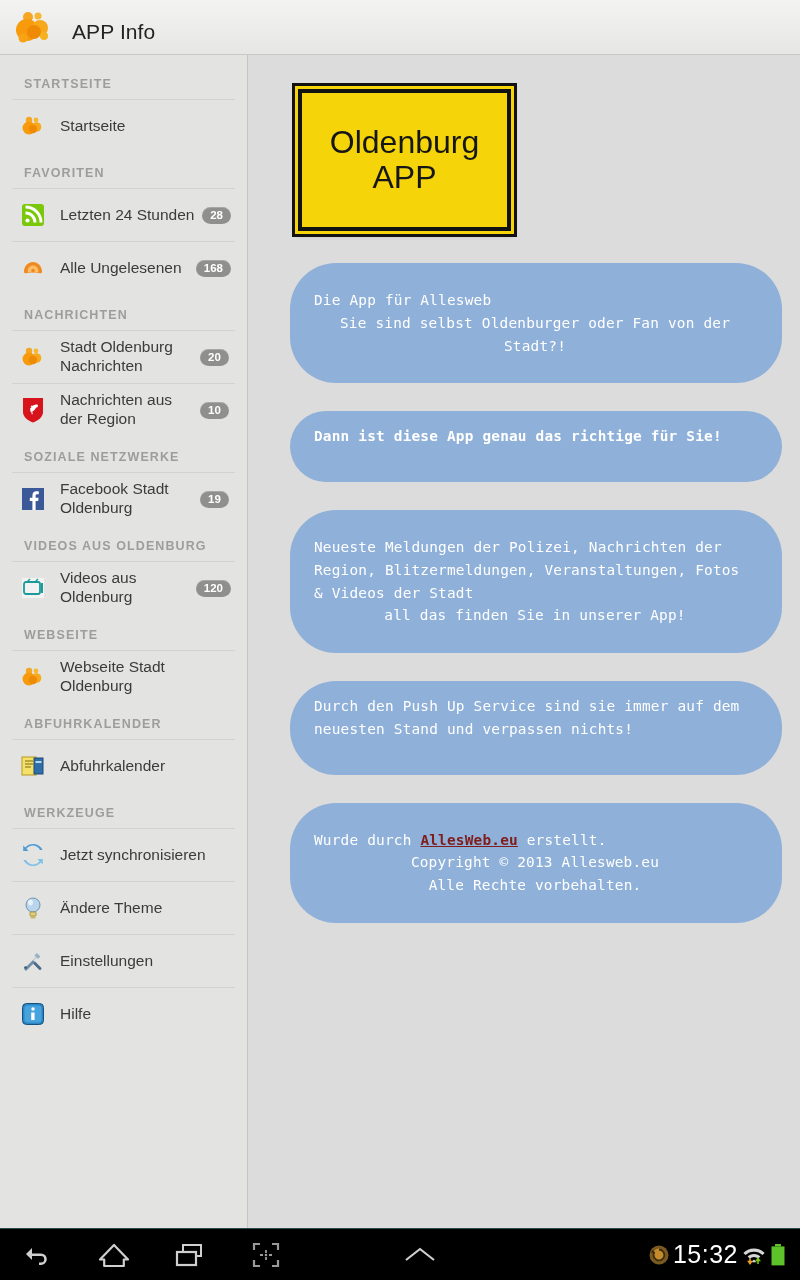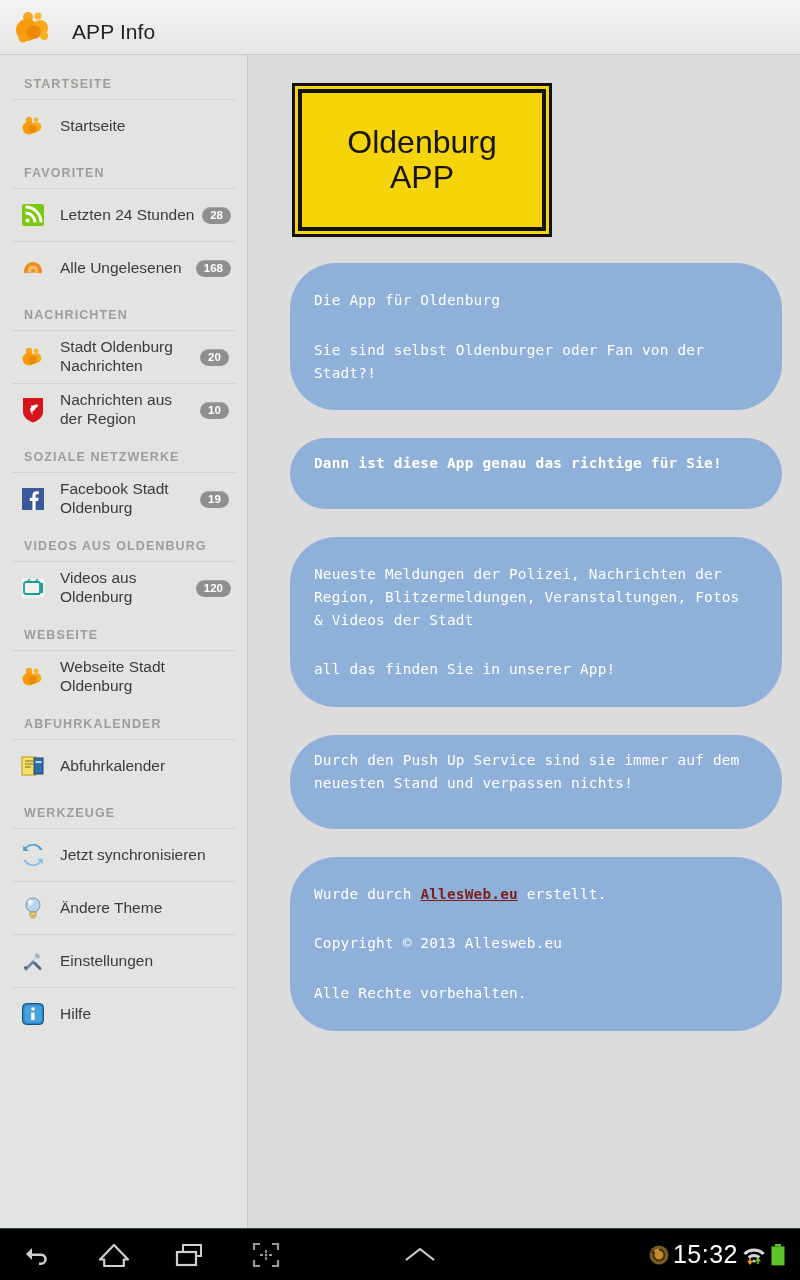--- a/index.html
+++ b/index.html
@@ -77,21 +77,21 @@
 
   
   .content {
     flex: 1 1 auto; background: #dcdcdc;
     padding: 30px 26px 0 42px;
     overflow: hidden;
   }
 
   .signwrap { padding-left: 2px; }
   .citysign {
-    width: 248px; height: 142px;
+    width: 213px; height: 142px;
     background: #f5d50a;
     border: 4px solid #121212;
     outline: 3px solid #f5d50a;
     outline-offset: 0;
     box-shadow: 0 0 0 6px #121212, 0 3px 6px rgba(0,0,0,.35);
     margin: 4px 0 8px 6px;
     display: flex; flex-direction: column;
     align-items: center; justify-content: center;
     color: #161616;
   }
@@ -105,21 +105,21 @@
     padding: 26px 26px 26px 24px;
     margin-bottom: 28px;
     color: #ffffff;
     font-family: "DejaVu Sans Mono", "Liberation Mono", monospace;
     font-size: 14.4px;
     line-height: 1.58;
     letter-spacing: .2px;
     width: 492px;
   }
   .bubble p { margin: 0; }
-  .bubble p + p { margin-top: 27px; }
+  .bubble p + p { margin-top: 0; text-align: center; }
   .bubble.single { padding-top: 14px; padding-bottom: 34px; }
   .bubble.bold { font-weight: bold; }
   .bubble a {
     color: #7f1d1d; text-decoration: underline; font-weight: bold;
   }
 
   
   .navbar {
     height: 52px; flex: 0 0 52px;
     background: #000000;
@@ -344,21 +344,21 @@
       <div class="signwrap">
         <div class="citysign">
           <div class="l1">Oldenburg</div>
           <div class="l2">APP</div>
         </div>
       </div>
 
       <div class="bubbles">
 
         <div class="bubble">
-          <p>Die App für Oldenburg</p>
+          <p>Die App für Allesweb</p>
           <p>Sie sind selbst Oldenburger oder Fan von der Stadt?!</p>
         </div>
 
         <div class="bubble single bold">
           <p>Dann ist diese App genau das richtige für Sie!</p>
         </div>
 
         <div class="bubble">
           <p>Neueste Meldungen der Polizei, Nachrichten der Region, Blitzermeldungen, Veranstaltungen, Fotos &amp; Videos der Stadt</p>
           <p>all das finden Sie in unserer App!</p>

